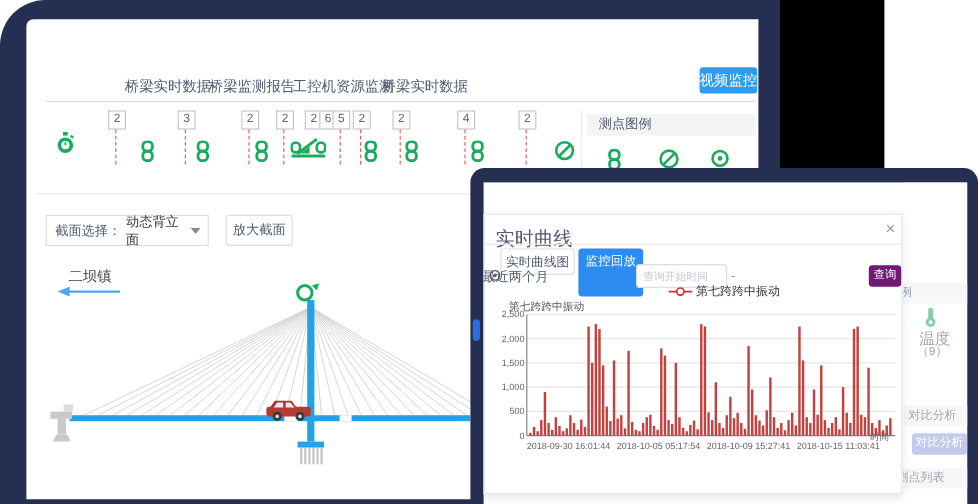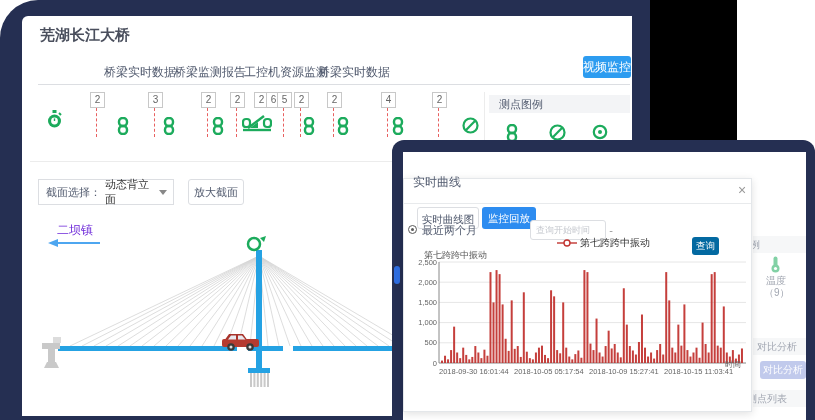--- a/index.html
+++ b/index.html
@@ -29,63 +29,62 @@
                line-height:18px;padding-left:10px;box-sizing:border-box;}
   
   .sel-box{left:38px;top:179px;width:134px;height:24px;border:1px solid #dcdee2;background:#fff;
            display:flex;align-items:center;font-size:11px;}
   .sel-label{padding:0 4px 0 7px;color:#515a6e;}
   .sel-value{color:#333;flex:1;}
   .caret{width:0;height:0;border-left:4px solid transparent;border-right:4px solid transparent;
          border-top:5px solid #888;margin-right:6px;}
   .btn-zoom{left:188px;top:179px;width:54px;height:24px;border:1px solid #dcdee2;border-radius:3px;background:#fff;
             font-size:11px;color:#515a6e;text-align:center;line-height:24px;cursor:pointer;}
-  .bank-label{left:57px;top:222px;font-size:12px;color:#6d28d9;}
+  .bank-label{left:57px;top:222px;font-size:12px;color:#404040;}
   
   .modal-frame{left:392px;top:140px;width:423px;height:280px;background:#252f52;border-radius:12px 12px 0 0;}
   .modal-scroll{left:394px;top:266px;width:6px;height:18px;background:#2e6de0;border-radius:3px;}
   .modal-page{left:403px;top:152px;width:403px;height:268px;background:#fff;}
   .side-band{left:753px;width:53px;height:17px;background:#eef0f3;overflow:hidden;font-size:10px;color:#515a6e;line-height:17px;}
   .side-mask{left:753px;top:152px;width:53px;height:268px;background:rgba(255,255,255,0.45);}
   .btn-compare{left:760px;top:361px;width:46px;height:18px;background:#8f9fdd;border-radius:3px;color:#fff;
                font-size:10px;text-align:center;line-height:18px;cursor:pointer;}
   
   .dialog{left:403px;top:178px;width:349px;height:234px;background:#fff;border:1px solid #e4e7ea;box-sizing:border-box;
           box-shadow:0 2px 8px rgba(0,0,0,.12);}
-  .dlg-title{left:413px;top:174px;font-size:12px;color:#515a6e;}
+  .dlg-title{left:413px;top:189px;font-size:16px;color:#515a6e;}
   .dlg-close{left:738px;top:182px;font-size:14px;color:#999;cursor:pointer;}
   .dlg-headline{left:404px;top:203px;width:347px;border-bottom:1px solid #e8eaec;}
   .vtab1{left:417px;top:207px;width:62px;height:22px;border:1px solid #dcdee2;border-radius:3px;background:#fff;
          font-size:10.5px;color:#515a6e;text-align:center;line-height:22px;cursor:pointer;box-sizing:border-box;}
-  .vtab2{left:482px;top:207px;width:54px;height:22px;background:#2d8cf0;border-radius:3px;
+  .vtab2{left:482px;top:207px;width:54px;height:40px;background:#2d8cf0;border-radius:3px;
          font-size:10.5px;color:#fff;text-align:center;line-height:22px;cursor:pointer;}
   .radio{left:408px;top:225px;width:9px;height:9px;border:1.5px solid #5a5a5a;border-radius:50%;box-sizing:border-box;}
   .radio::after{content:"";position:absolute;left:1.5px;top:1.5px;width:3px;height:3px;border-radius:50%;background:#5a5a5a;}
-  .radio-label{left:422px;top:223px;font-size:11px;color:#515a6e;}
+  .radio-label{left:402px;top:223px;font-size:11px;color:#515a6e;}
   .dlg-input{position:absolute;top:220px;width:76px;height:20px;border:1px solid #dcdee2;border-radius:3px;box-sizing:border-box;
              font-size:9px;color:#555;padding:0 5px;font-family:"Liberation Sans",sans-serif;}
   .dlg-input::placeholder{color:#c5c8ce;}
   .range-sep{left:606px;top:221px;width:10px;height:18px;font-size:11px;color:#999;text-align:center;line-height:18px;}
-  .btn-search{left:692px;top:221px;width:27px;height:18px;background:#0369a1;border-radius:3px;color:#fff;
-              font-size:9.5px;text-align:center;line-height:18px;cursor:pointer;margin-top:16px;}
+  .btn-search{left:724px;top:221px;width:27px;height:18px;background:#701a75;border-radius:3px;color:#fff;
+              font-size:9.5px;text-align:center;line-height:18px;cursor:pointer;}
   .chart-legend{left:557px;top:236px;font-size:10px;color:#333;display:flex;align-items:center;gap:3px;}
   .chart-title{left:424px;top:249px;font-size:9px;color:#555;}
   
   .arrow-svg{left:48px;top:237px;}
 </style>
 </head>
 <body>
 
 <div id="canvas">
 
   <div class="abs black-region"></div>
   <div class="abs main-frame"></div>
   <div class="abs main-win"></div>
 
-  <div class="abs page-title">芜湖长江大桥</div>
   <div class="abs tabbar-line"></div>
   <div class="abs tab" style="left:104px">桥梁实时数据</div>
   <div class="abs tab" style="left:174px">桥梁监测报告</div>
   <div class="abs tab" style="left:244px">工控机资源监测</div>
   <div class="abs tab" style="left:318px">桥梁实时数据</div>
   <div class="abs btn-video">视频监控</div>
 
   <div id="sensor-strip">
       <div class="abs strip-icon" style="left: 46px; top: 110px;"><svg width="17" height="20" viewBox="0 0 17 20">
           <rect x="6.5" y="0" width="4" height="3" fill="#1cab5c"></rect>
@@ -260,21 +259,21 @@
   <div class="abs modal-page"></div>
 
   <div class="abs side-band" style="top:236px">
     <span style="position:absolute;left:-33px;white-space:nowrap;">测点图例</span>
   </div>
   <div class="abs" style="left:770px;top:256px" id="temp-icon-slot"><svg width="11" height="17" viewBox="0 0 11 17">
         <rect x="3.5" y="0.5" width="4" height="10" rx="2" fill="#1cab5c"></rect>
         <circle cx="5.5" cy="12.5" r="4" fill="#1cab5c"></circle>
         <circle cx="5.5" cy="12.5" r="1.6" fill="#fff"></circle>
       </svg></div>
-  <div class="abs" style="left:766px;top:274px;font-size:10px;color:#515a6e">温度</div>
+  <div class="abs" style="left:766px;top:274px;font-size:13px;color:#515a6e">温度</div>
   <div class="abs" style="left:764px;top:286px;font-size:10px;color:#515a6e">（9）</div>
   <div class="abs side-band" style="top:338px">
     <span style="position:absolute;left:4px;white-space:nowrap;">对比分析</span>
   </div>
   <div class="abs btn-compare">对比分析</div>
   <div class="abs side-band" style="top:390px">
     <span style="position:absolute;left:-16px;white-space:nowrap;">监测点列表</span>
   </div>
   <div class="abs side-mask"></div>
 

